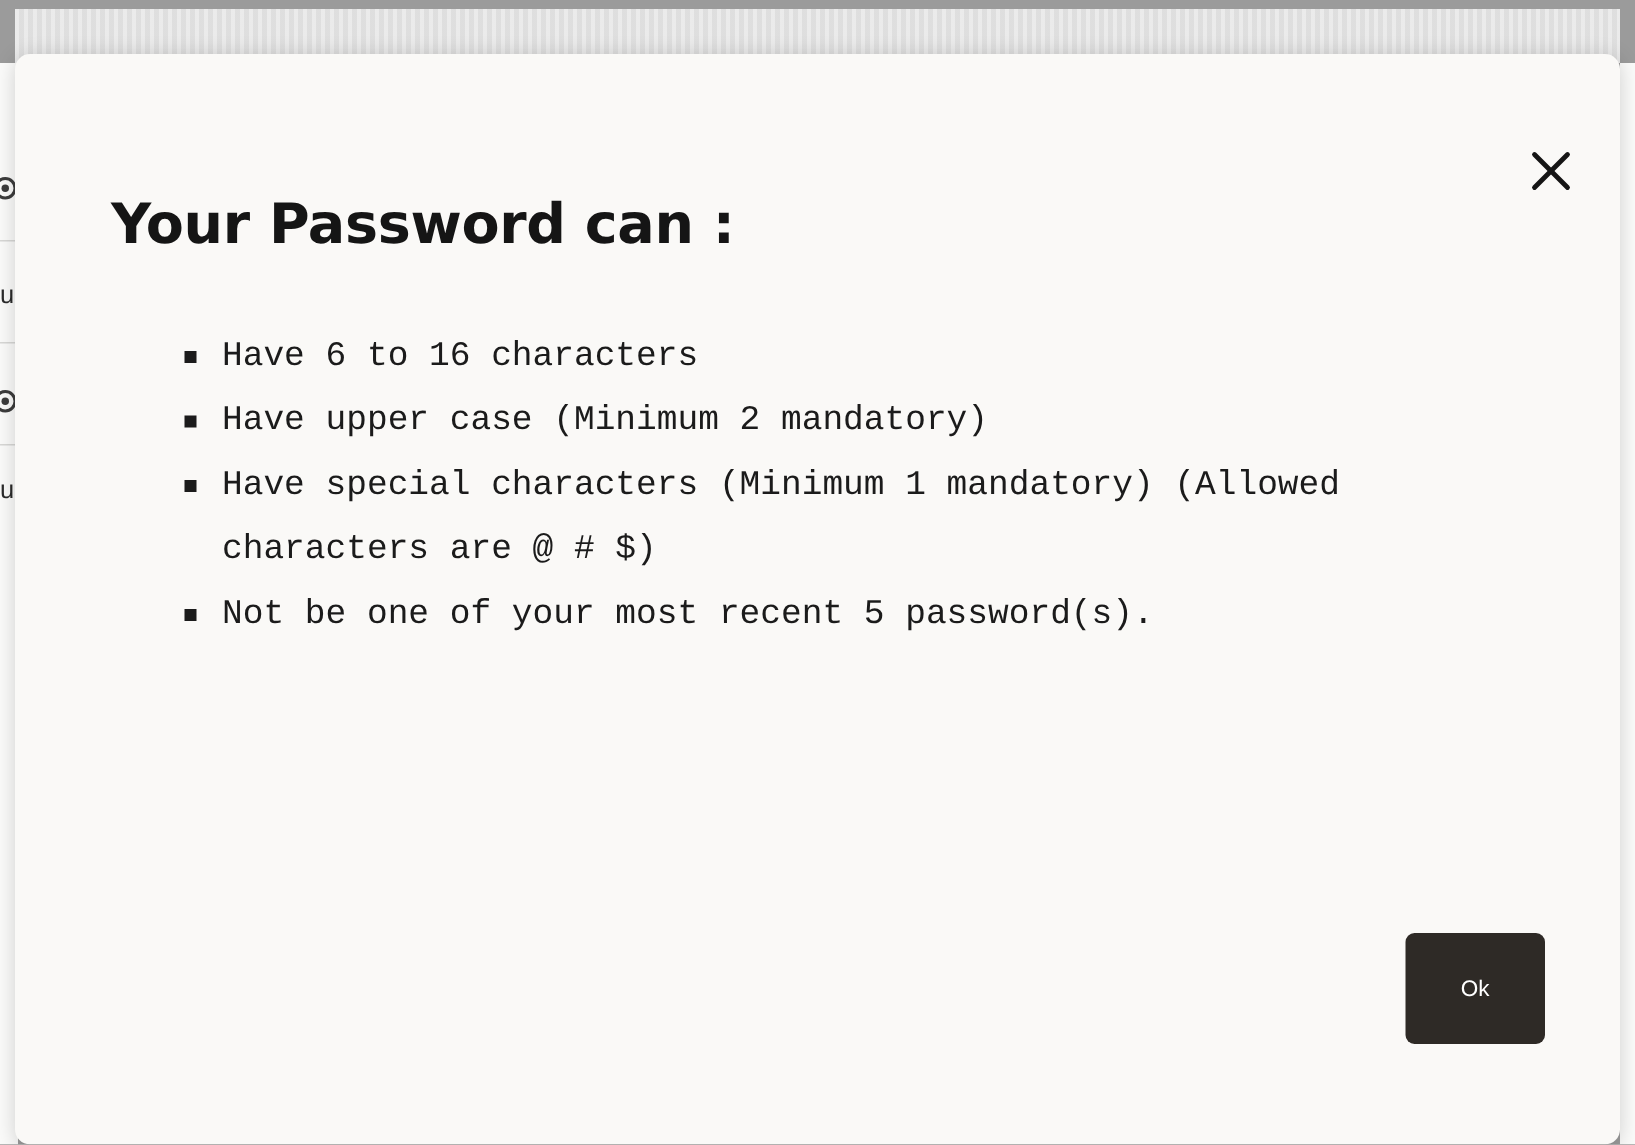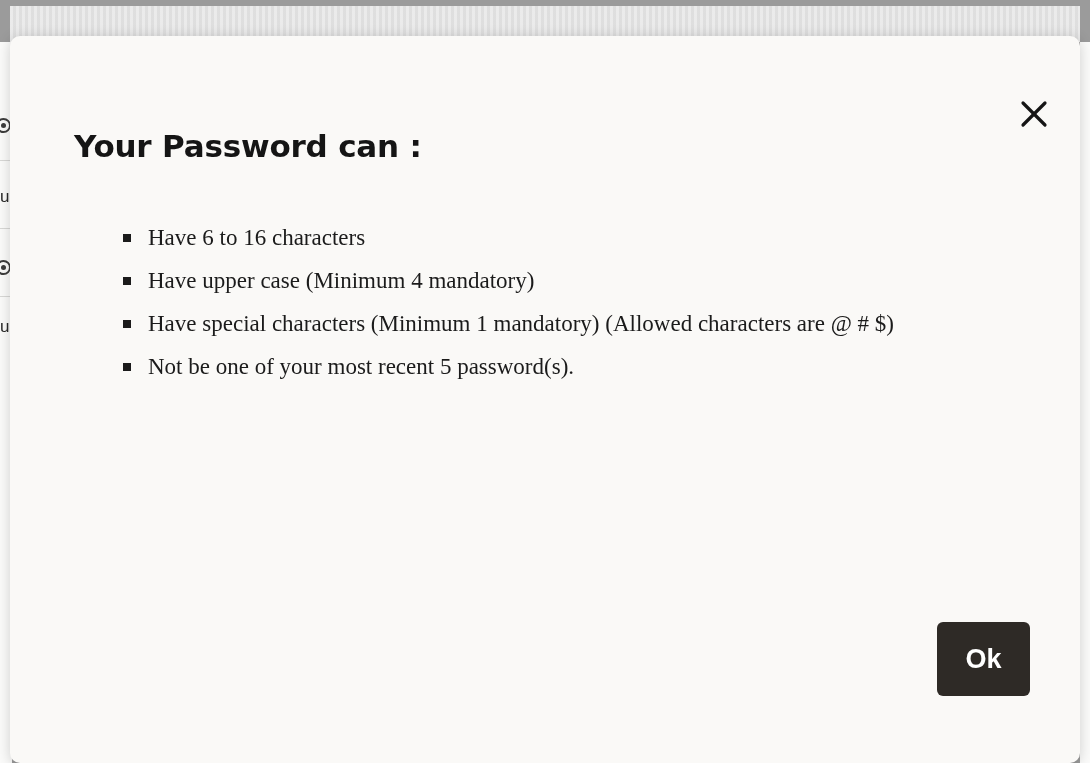--- a/index.html
+++ b/index.html
@@ -108,21 +108,21 @@
     display: flex;
     align-items: center;
     justify-content: center;
   }
   .close-btn svg { display: block; }
 
   .modal-title {
     position: absolute;
     left: 64px;
     top: 92px;
-    font-size: 31px;
+    font-size: 37px;
     font-weight: bold;
     color: #151515;
     letter-spacing: -0.2px;
     font-family: "DejaVu Sans", sans-serif;
   }
 
   .rules-list {
     position: absolute;
     left: 108px;
     top: 180px;
@@ -131,21 +131,21 @@
     padding: 0;
     list-style: none;
   }
 
   .rule-item {
     position: relative;
     padding-left: 30px;
     font-size: 23px;
     line-height: 43px;
     color: #1b1b1b;
-    font-family: Liberation Serif, serif;
+    font-family: Liberation Mono, monospace;
   }
   .rule-item .bullet {
     position: absolute;
     left: 5px;
     top: 18px;
     width: 8px;
     height: 8px;
     background: #1b1b1b;
   }
   .rule-item .rule-text {
@@ -155,22 +155,22 @@
   .ok-button {
     position: absolute;
     left: 927px;
     top: 586px;
     width: 93px;
     height: 74px;
     background: #2e2a26;
     color: #ffffff;
     border: none;
     border-radius: 6px;
-    font-size: 27px;
-    font-weight: bold;
+    font-size: 15px;
+    font-weight: normal;
     cursor: pointer;
     font-family: "Liberation Sans", sans-serif;
   }
 </style>
 </head>
 <body>
 
 <div id="page">
 
   <div class="bg-strip"></div>
@@ -198,21 +198,21 @@
 
     <div class="modal-title">Your Password can :</div>
 
     <ul class="rules-list">
       <li class="rule-item">
         <span class="bullet"></span>
         <span class="rule-text">Have 6 to 16 characters</span>
       </li>
       <li class="rule-item">
         <span class="bullet"></span>
-        <span class="rule-text">Have upper case (Minimum 4 mandatory)</span>
+        <span class="rule-text">Have upper case (Minimum 2 mandatory)</span>
       </li>
       <li class="rule-item">
         <span class="bullet"></span>
         <span class="rule-text">Have special characters (Minimum 1 mandatory) (Allowed characters are @ # $)</span>
       </li>
       <li class="rule-item">
         <span class="bullet"></span>
         <span class="rule-text">Not be one of your most recent 5 password(s).</span>
       </li>
     </ul>

